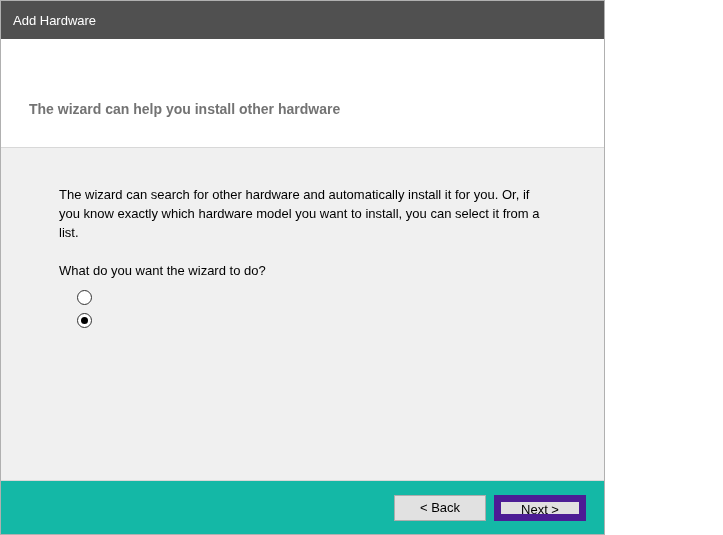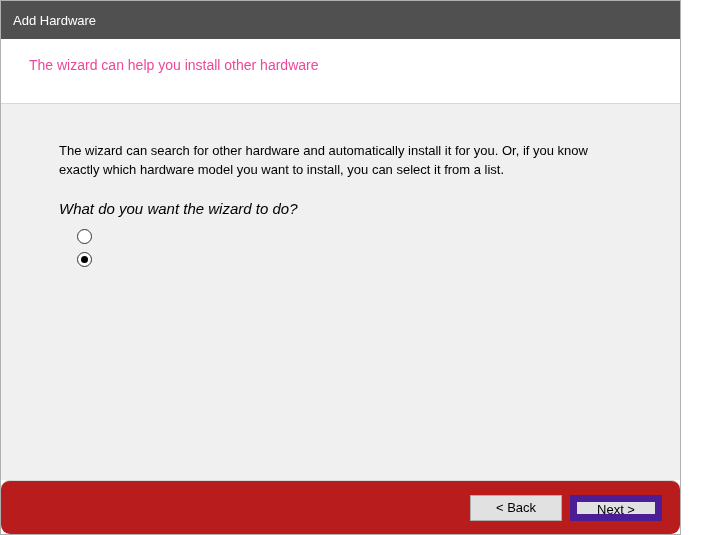--- a/index.html
+++ b/index.html
@@ -5,21 +5,21 @@
     * { box-sizing: border-box; margin: 0; padding: 0; }
     body {
       font-family: "Segoe UI", Tahoma, sans-serif;
       font-size: 13px;
       background: #fff;
       width: 723px;
       height: 535px;
       overflow: hidden;
     }
     .window {
-      width: 681px;
+      width: 605px;
       height: 535px;
       border: 1px solid #b0b0b0;
       display: flex;
       flex-direction: column;
       background: #fff;
     }
     .titlebar {
       height: 38px;
       background: #505050;
       color: #fff;
@@ -28,40 +28,40 @@
       padding-left: 12px;
       font-size: 13px;
       font-weight: 400;
     }
     .header {
       background: #fff;
       padding: 18px 20px 30px 28px;
       border-bottom: 1px solid #d8d8d8;
     }
     .header-title {
-      font-weight: normal;
+      font-weight: bold;
       font-size: 14px;
-      color: #ec4899;
+      color: #737373;
+      margin-top: 44px;
     }
     .content {
       flex: 1;
       background: #f0f0f0;
       padding: 38px 58px 0 58px;
       color: #000;
       position: relative;
     }
     .intro {
       font-size: 13px;
       line-height: 1.45;
       margin-bottom: 20px;
     }
     .question {
-      font-size: 15px;
+      font-size: 13px;
       margin-bottom: 12px;
-      font-style: italic;
     }
     .options {
       padding-left: 18px;
     }
     .option {
       display: flex;
       align-items: center;
       margin-bottom: 8px;
       cursor: pointer;
     }
@@ -83,28 +83,27 @@
       height: 7px;
       background: #000;
       border-radius: 50%;
       display: block;
     }
     .option-label {
       font-size: 13px;
     }
     .footer {
       height: 54px;
-      background: #b91c1c;
+      background: #14b8a6;
       border-top: 1px solid #d8d8d8;
       display: flex;
       align-items: center;
       justify-content: flex-end;
       padding-right: 18px;
       gap: 8px;
-      border-radius: 9px;
     }
     .btn {
       min-width: 92px;
       height: 26px;
       font-size: 13px;
       font-family: inherit;
       background: #e1e1e1;
       border: 1px solid #adadad;
       cursor: pointer;
       padding: 0 10px;

